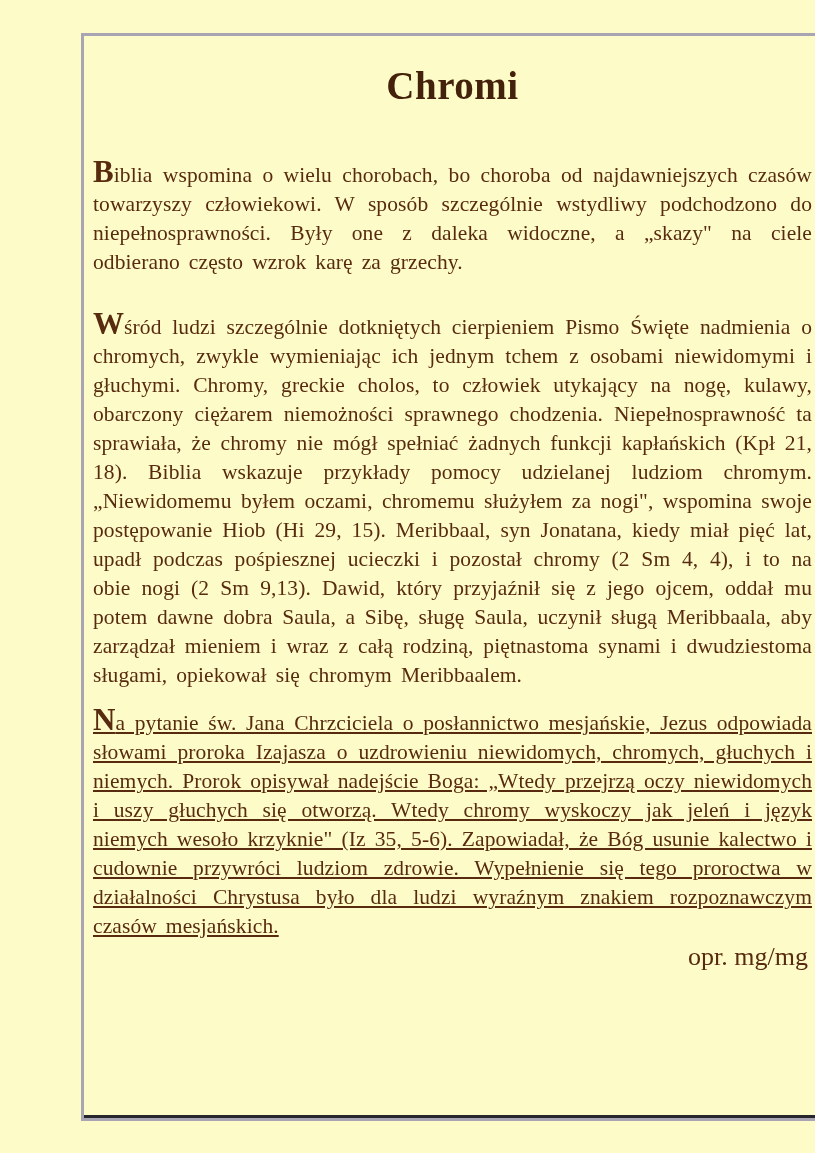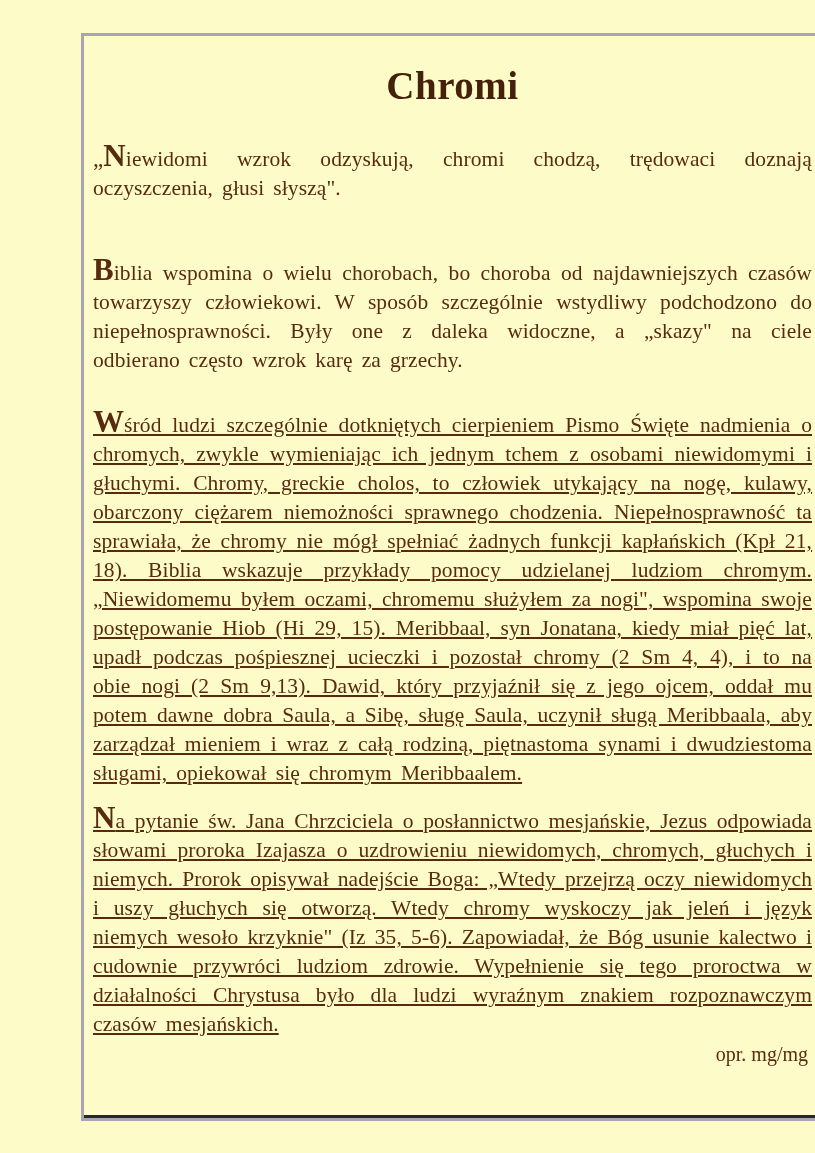--- a/index.html
+++ b/index.html
@@ -55,39 +55,38 @@
     font-size: 31px;
     font-weight: bold;
     line-height: 29px;
   }
   .para .lede {
     font-size: 23px;
     line-height: 29px;
   }
   .p1 { margin-top: 36px; }
   .p2 { margin-top: 52px; }
-  .p3 { margin-top: 32px; text-decoration: underline; }
+  .p3 { margin-top: 32px; }
   .p4 { margin-top: 15px; text-decoration: underline; }
   .credit {
     text-align: right;
-    font-size: 20px;
+    font-size: 26px;
     line-height: 29px;
     color: #582B10;
     margin: 1px 4px 0 0;
   }
 </style>
 </head>
 <body>
 
 <div class="frame-outer">
   <div class="frame-inner">
 
     <h1 class="page-title">Chromi</h1>
 
-    <p class="para p1"><span class="lede">„</span><span class="initial">N</span><span>iewidomi wzrok odzyskują, chromi chodzą, trędowaci doznają oczyszczenia, głusi słyszą".</span></p>
 
     <p class="para p2"><span class="lede"></span><span class="initial">B</span><span>iblia wspomina o wielu chorobach, bo choroba od najdawniejszych czasów towarzyszy człowiekowi. W sposób szczególnie wstydliwy podchodzono do niepełnosprawności. Były one z daleka widoczne, a „skazy" na ciele odbierano często wzrok karę za grzechy.</span></p>
 
     <p class="para p3"><span class="lede"></span><span class="initial">W</span><span>śród ludzi szczególnie dotkniętych cierpieniem Pismo Święte nadmienia o chromych, zwykle wymieniając ich jednym tchem z osobami niewidomymi i głuchymi. Chromy, greckie cholos, to człowiek utykający na nogę, kulawy, obarczony ciężarem niemożności sprawnego chodzenia. Niepełnosprawność ta sprawiała, że chromy nie mógł spełniać żadnych funkcji kapłańskich (Kpł 21, 18). Biblia wskazuje przykłady pomocy udzielanej ludziom chromym. „Niewidomemu byłem oczami, chromemu służyłem za nogi", wspomina swoje postępowanie Hiob (Hi 29, 15). Meribbaal, syn Jonatana, kiedy miał pięć lat, upadł podczas pośpiesznej ucieczki i pozostał chromy (2 Sm 4, 4), i to na obie nogi (2 Sm 9,13). Dawid, który przyjaźnił się z jego ojcem, oddał mu potem dawne dobra Saula, a Sibę, sługę Saula, uczynił sługą Meribbaala, aby zarządzał mieniem i wraz z całą rodziną, piętnastoma synami i dwudziestoma sługami, opiekował się chromym Meribbaalem.</span></p>
 
     <p class="para p4"><span class="lede"></span><span class="initial">N</span><span>a pytanie św. Jana Chrzciciela o posłannictwo mesjańskie, Jezus odpowiada słowami proroka Izajasza o uzdrowieniu niewidomych, chromych, głuchych i niemych. Prorok opisywał nadejście Boga: „Wtedy przejrzą oczy niewidomych i uszy głuchych się otworzą. Wtedy chromy wyskoczy jak jeleń i język niemych wesoło krzyknie" (Iz 35, 5-6). Zapowiadał, że Bóg usunie kalectwo i cudownie przywróci ludziom zdrowie. Wypełnienie się tego proroctwa w działalności Chrystusa było dla ludzi wyraźnym znakiem rozpoznawczym czasów mesjańskich.</span></p>
 
     <p class="credit">opr. mg/mg</p>
 
   </div>

